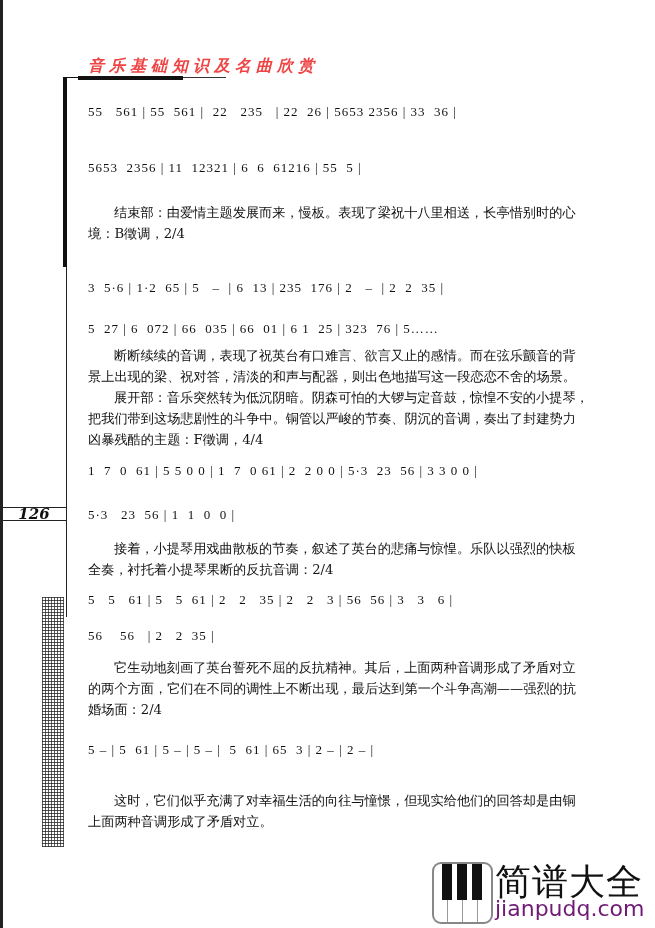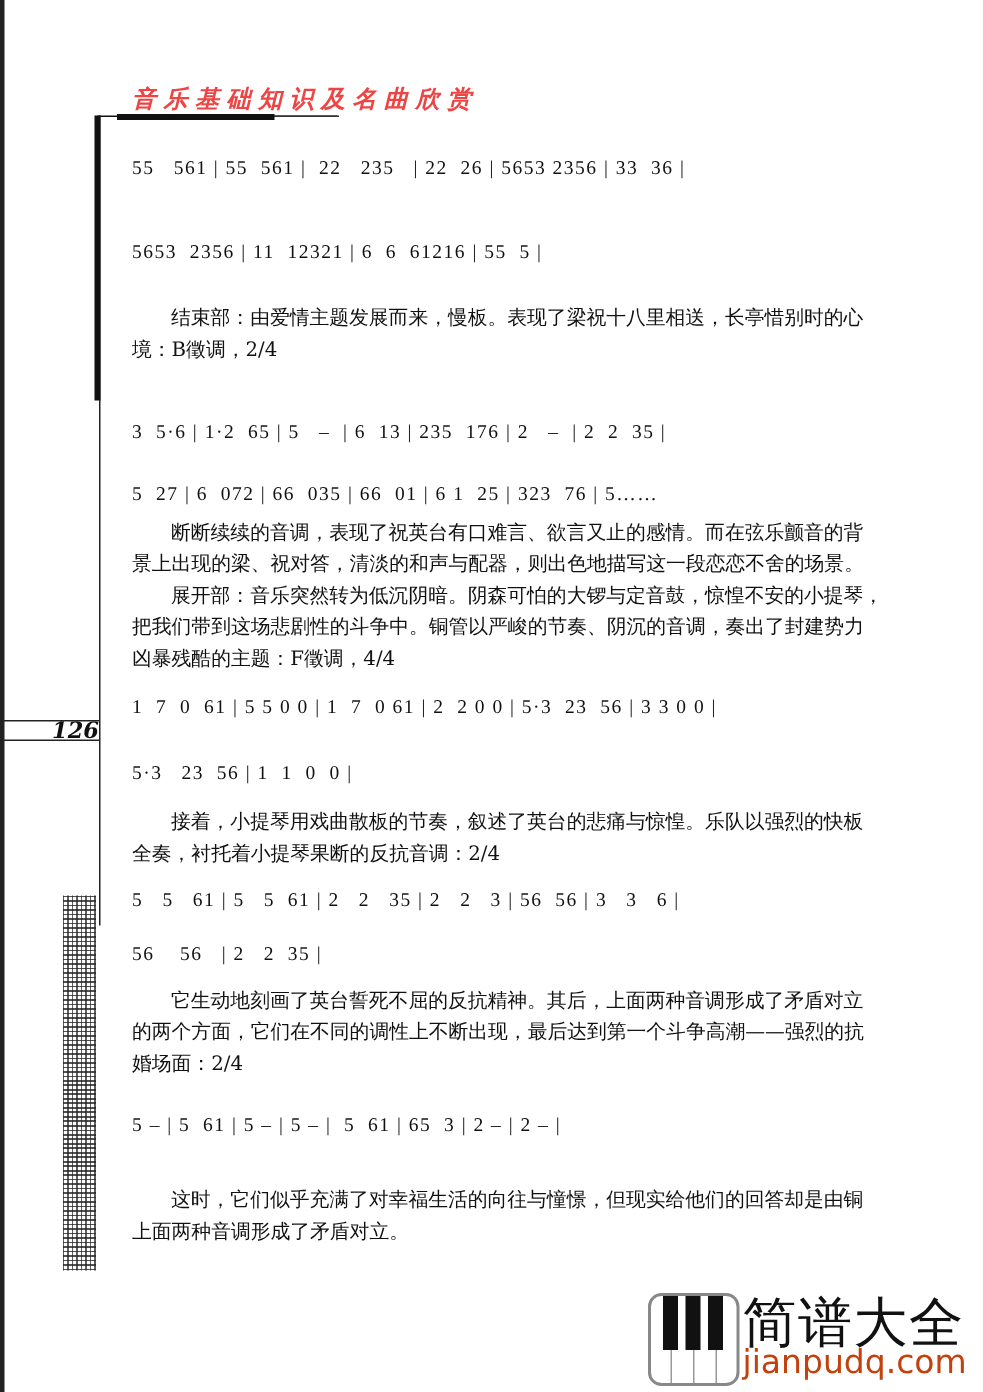--- a/index.html
+++ b/index.html
@@ -6,42 +6,42 @@
   body { width:655px; height:928px; position:relative; overflow:hidden;
          font-family:"DejaVu Sans","Liberation Sans",sans-serif; color:#111; }
   .page-border { position:absolute; left:0; top:0; width:3px; height:928px; background:#222; }
   .header-title { position:absolute; left:88px; top:56px; font-family:"DejaVu Serif","Liberation Serif",serif;
         font-weight:bold; font-style:italic; font-size:16px; letter-spacing:5px; color:#ef4444; }
   .header-rule { position:absolute; left:65px; top:77px; width:160px; height:1px; background:#111; }
   .header-rule-thick { position:absolute; left:78px; top:76px; width:105px; height:4px; background:#111; }
   .header-rule-right { position:absolute; left:183px; top:77px; width:43px; height:1px; background:#333; }
   .margin-line { position:absolute; left:66px; top:77px; width:1px; height:540px; background:#222; }
   .margin-thick { position:absolute; left:63px; top:77px; width:4px; height:190px; background:#111; }
-  .page-num { position:absolute; left:2px; top:477px; width:64px; height:20px;
+  .page-num { position:absolute; left:2px; top:504px; width:64px; height:20px;
         font-family:"DejaVu Serif","Liberation Serif",serif; font-style:italic; font-weight:bold; font-size:15px;
-        text-align:right; line-height:20px; }
+        text-align:center; line-height:20px; }
   .page-num::before, .page-num::after { content:""; position:absolute; left:0; right:0; height:1px; background:#222; }
   .page-num::before { top:3px; } .page-num::after { bottom:3px; }
   .hatch { position:absolute; left:42px; top:597px; width:22px; height:250px;
         background: repeating-linear-gradient(0deg,#333 0 1px,#fff 1px 3px),
                     repeating-linear-gradient(90deg,#444 0 1px,transparent 1px 3px);
         background-blend-mode:multiply; opacity:.85; }
   .score-line { position:absolute; left:88px; font-family:Liberation Serif, serif;
         font-size:13px; white-space:pre; letter-spacing:1px; }
   .para { position:absolute; left:88px; width:510px; font-family:"DejaVu Serif","Liberation Serif",serif;
         font-size:13.2px; line-height:21px; text-indent:0; }
   .para .l1 { display:block; padding-left:26px; }
   .para .ln { display:block; }
   .logo { position:absolute; left:432px; top:862px; width:220px; height:60px; }
   .logo .piano { position:absolute; left:0; top:0; width:57px; height:58px; border:2px solid #888; border-radius:9px;
         background:#fff; overflow:hidden; }
   .logo .key { position:absolute; top:0; width:10px; height:36px; background:#111; }
   .logo .sep { position:absolute; top:36px; width:1px; height:22px; background:#999; }
   .logo .cn { position:absolute; left:63px; top:-4px; font-family:"DejaVu Sans",sans-serif; font-size:36px; color:#111; letter-spacing:1px;text-align:right; }
-  .logo .url { position:absolute; left:63px; top:34px; font-family:"DejaVu Sans",sans-serif; font-size:22px; color:#c2410c; }
+  .logo .url { position:absolute; left:63px; top:34px; font-family:"DejaVu Sans",sans-serif; font-size:22px; color:#701a75; }
 </style>
 </head>
 <body>
 
 <div class="page-border"></div>
 
 <div class="header-title">音乐基础知识及名曲欣赏</div>
 <div class="header-rule"></div>
 <div class="header-rule-thick"></div>
 <div class="header-rule-right"></div>

